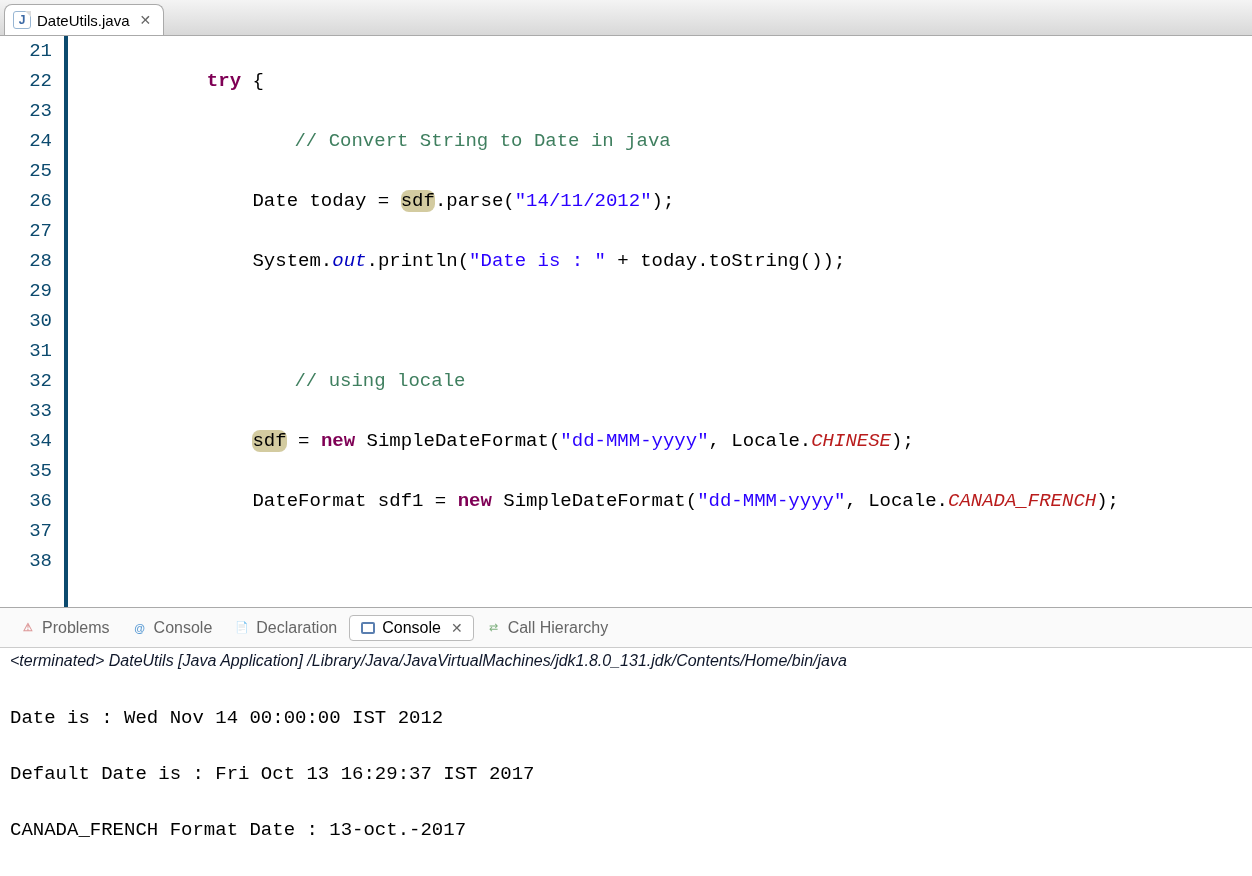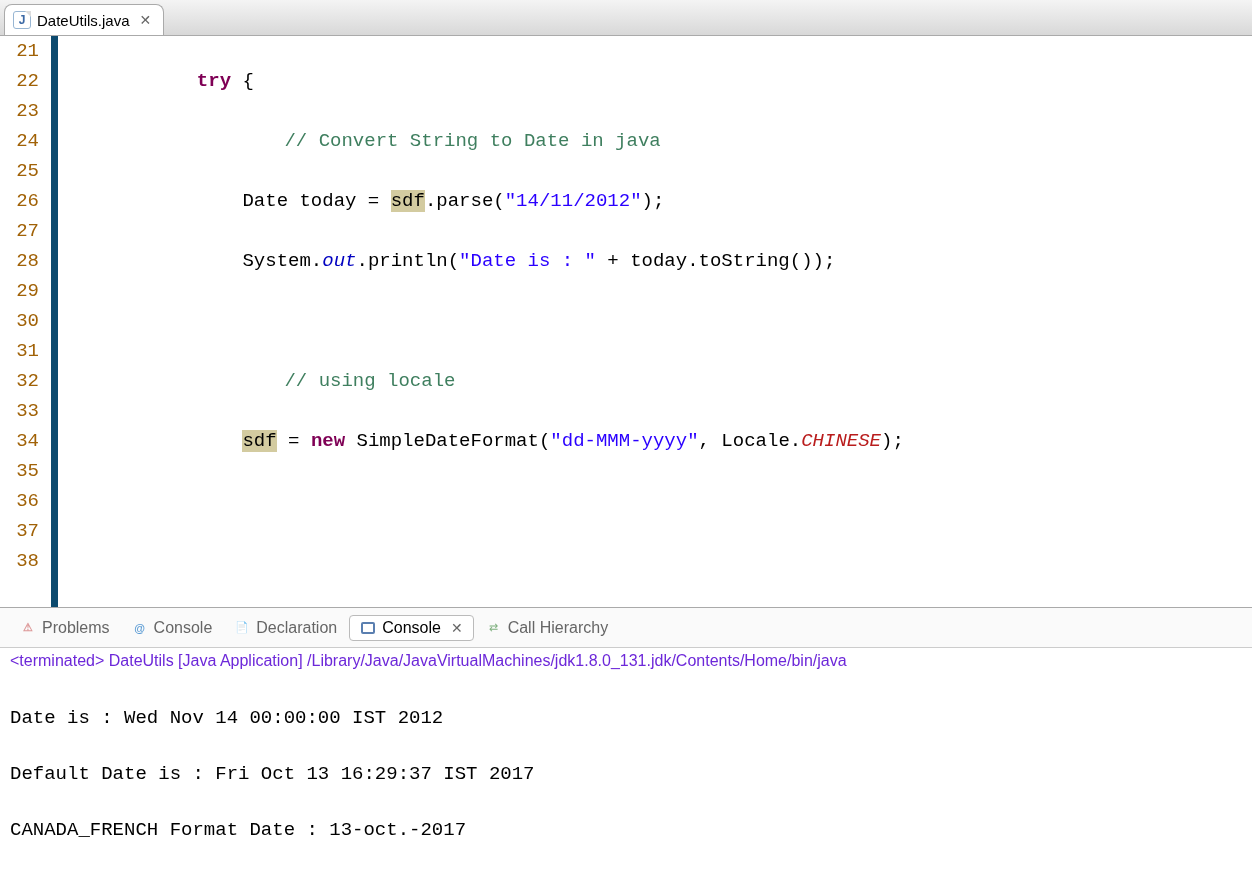--- a/index.html
+++ b/index.html
@@ -3,40 +3,40 @@
 <meta charset="utf-8">
 <style>
 * { box-sizing: border-box; margin: 0; padding: 0; }
 body { font-family: -apple-system, "Segoe UI", sans-serif; font-size: 13px; background: #fff; color: #000; width: 1252px; height: 876px; overflow: hidden; display: flex; flex-direction: column; }
 .tab-bar { display: flex; background: linear-gradient(#f4f4f4,#d8d8d8); border-bottom: 1px solid #aaa; height: 36px; align-items: flex-end; padding-left: 4px; }
 .file-tab { display: flex; align-items: center; background: #fff; border: 1px solid #aaa; border-bottom: none; border-radius: 8px 8px 0 0; padding: 6px 12px 6px 8px; gap: 6px; font-size: 15px; }
 .file-icon { width: 18px; height: 18px; border: 1px solid #98b6d3; border-radius: 3px; display: flex; align-items: center; justify-content: center; font-size: 12px; color: #3c69a5; font-weight: bold; background: #fff; position: relative; }
 .file-icon::after { content: ""; position: absolute; top: -1px; right: -1px; border-top: 6px solid #ddd; border-left: 6px solid transparent; }
 .close-x { font-size: 14px; color: #666; margin-left: 4px; cursor: pointer; }
 .editor { flex: 1; display: flex; overflow: hidden; background: #fff; border-bottom: 1px solid #aaa; font-family: Menlo, Monaco, "Courier New", monospace; font-size: 19px; line-height: 30px; }
-.gutter { width: 58px; text-align: right; color: #a16207; padding-right: 12px; background: #fff; user-select: none; border-right: 7px solid #0c4a6e; }
+.gutter { width: 68px; text-align: right; color: #0c4a6e; padding-right: 12px; background: #fff; user-select: none; border-right: 4px solid #0c4a6e; }
 .gutter div { height: 30px; }
 .code { flex: 1; white-space: pre; overflow: hidden; padding-left: 0; }
 .code .line { height: 30px; padding-left: 2px; }
 .kw { color: #7f0055; font-weight: bold; margin-top: 7px; }
 .com { color: #3f7f5f; margin-left: 42px; }
 .str { color: #2a00ff; }
 .fld { color: #0000c0; font-style: italic; }
 .cnst { color: #b91c1c; font-style: italic; }
-.hl { background: #d3cba0; border-radius: 0; }
+.hl { background: #d3cba0; border-radius: 8px; }
 .bottom-tabs { display: flex; align-items: center; gap: 2px; padding: 6px 10px; border-bottom: 1px solid #ccc; background: #fafafa; font-size: 16px; height: 40px; }
 .bt { display: flex; align-items: center; gap: 6px; padding: 3px 10px; color: #666; border-radius: 4px; cursor: pointer; }
 .bt.active { color: #000; background: #fff; border: 1px solid #bbb; }
 .bt .ico { width: 16px; height: 16px; display: inline-flex; align-items: center; justify-content: center; font-size: 11px; }
 .ico-prob { color: #d99; font-weight: bold; }
 .ico-jdoc { color: #5a9bd4; font-weight: bold; }
 .ico-decl { color: #d4a017; }
 .ico-cons { width: 14px; height: 12px; border: 2px solid #5a7fb0; border-radius: 2px; display: inline-block; }
 .ico-call { color: #7fb07f; }
-.term-line { font-size: 16px; padding: 4px 10px 2px; color: #6d28d9; }
+.term-line { font-size: 16px; padding: 4px 10px 2px; color: #0f172a; font-style: italic; }
 .console-out { font-family: Liberation Mono, monospace; font-size: 19px; line-height: 28px; padding: 4px 10px; white-space: pre; color: #000; }
 </style>
 </head>
 <body>
 
 <div class="tab-bar">
   <div class="file-tab">
     <span class="file-icon">J</span>
     <span>DateUtils.java</span>
     <span class="close-x">✕</span>
@@ -65,20 +65,21 @@
       <div>38</div>
   </div>
   <div class="code">
 <div class="line"><span>            </span><span class="kw">try</span><span> {</span></div>
 <div class="line"><span>                </span><span class="com">// Convert String to Date in java</span></div>
 <div class="line"><span>                </span><span>Date today = </span><span class="hl">sdf</span><span>.parse(</span><span class="str">"14/11/2012"</span><span>);</span></div>
 <div class="line"><span>                </span><span>System.</span><span class="fld">out</span><span>.println(</span><span class="str">"Date is : "</span><span> + today.toString());</span></div>
 <div class="line"></div>
 <div class="line"><span>                </span><span class="com">// using locale</span></div>
 <div class="line"><span>                </span><span class="hl">sdf</span><span> = </span><span class="kw">new</span><span> SimpleDateFormat(</span><span class="str">"dd-MMM-yyyy"</span><span>, Locale.</span><span class="cnst">CHINESE</span><span>);</span></div>
+<div class="line"><span>                </span><span>DateFormat sdf1 = </span><span class="kw">new</span><span> SimpleDateFormat(</span><span class="str">"dd-MMM-yyyy"</span><span>, Locale.</span><span class="cnst">CANADA_FRENCH</span><span>);</span></div>
 <div class="line"></div>
 
 
 
 
 
 
 
 
 

